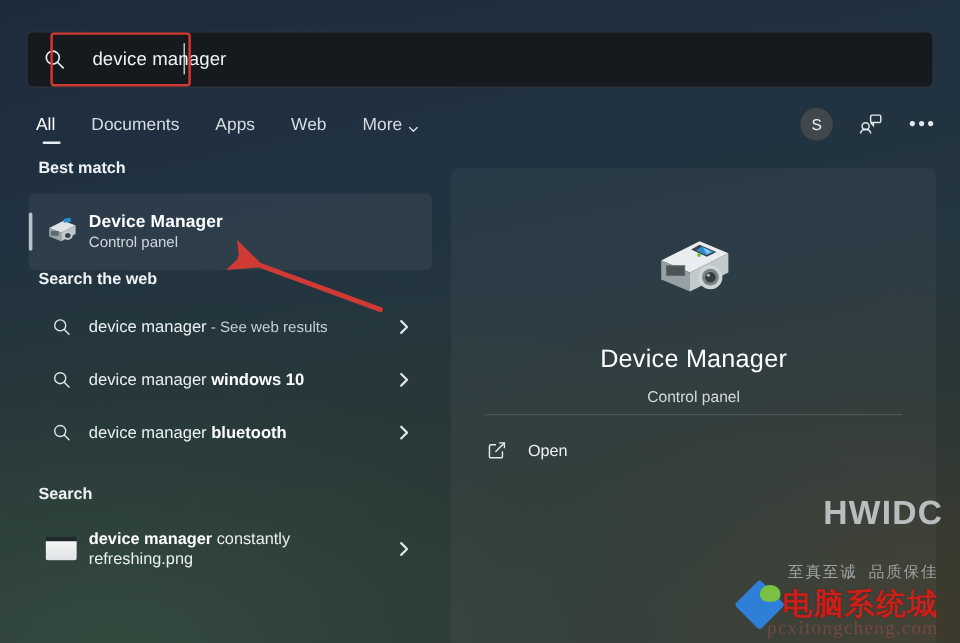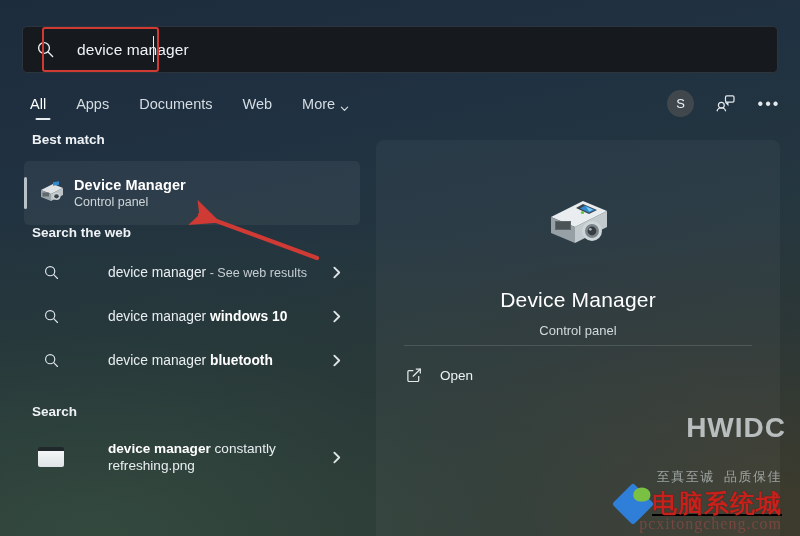--- a/index.html
+++ b/index.html
@@ -178,21 +178,20 @@
 
   
   .rows { margin-top: 2px; }
   .row {
     position: relative;
     height: 44px;
     margin: 0 16px 0 24px;
     display: flex;
     align-items: center;
     border-radius: 5px;
-    gap: 34px;
   }
   .row-icon {
     width: 46px; flex: 0 0 46px;
     display: flex; align-items: center; justify-content: center;
     color: #e2e9ed;
     margin-left: 4px;
   }
   .row-label {
     color: #e9eef1;
     font-size: 13.8px;
@@ -302,21 +301,20 @@
     color: rgba(214,222,226,0.62);
     letter-spacing: 1.5px;
     font-family: Liberation Mono, monospace;
   }
   .wm-logo {
     position: absolute;
     right: 18px; top: 487px;
     display: flex;
     align-items: center;
     gap: 2px;
-    text-decoration: underline;
   }
   .wm-diamond {
     width: 30px; height: 30px;
     background: #2f7fd8;
     transform: rotate(45deg);
     border-radius: 3px;
     position: relative;
     margin-right: 2px;
   }
   .wm-diamond::after {
@@ -362,24 +360,24 @@
     </div>
   </div>
   <div class="anno-rect"></div>
   <div class="text-caret"></div>
 
   <div class="tabs">
     <div class="tab active">
       <span>All</span>
     </div>
     <div class="tab">
+      <span>Documents</span>
+    </div>
+    <div class="tab">
       <span>Apps</span>
-    </div>
-    <div class="tab">
-      <span>Documents</span>
     </div>
     <div class="tab">
       <span>Web</span>
     </div>
     <div class="tab">
       <span>More</span>
       <span class="chev-sm">
         <svg width="9" height="9" viewBox="0 0 10 10" fill="none" stroke="currentColor" stroke-width="1.3">
           <polyline points="1.5,3.5 5,7 8.5,3.5" stroke-linecap="round" stroke-linejoin="round"></polyline>
         </svg>

